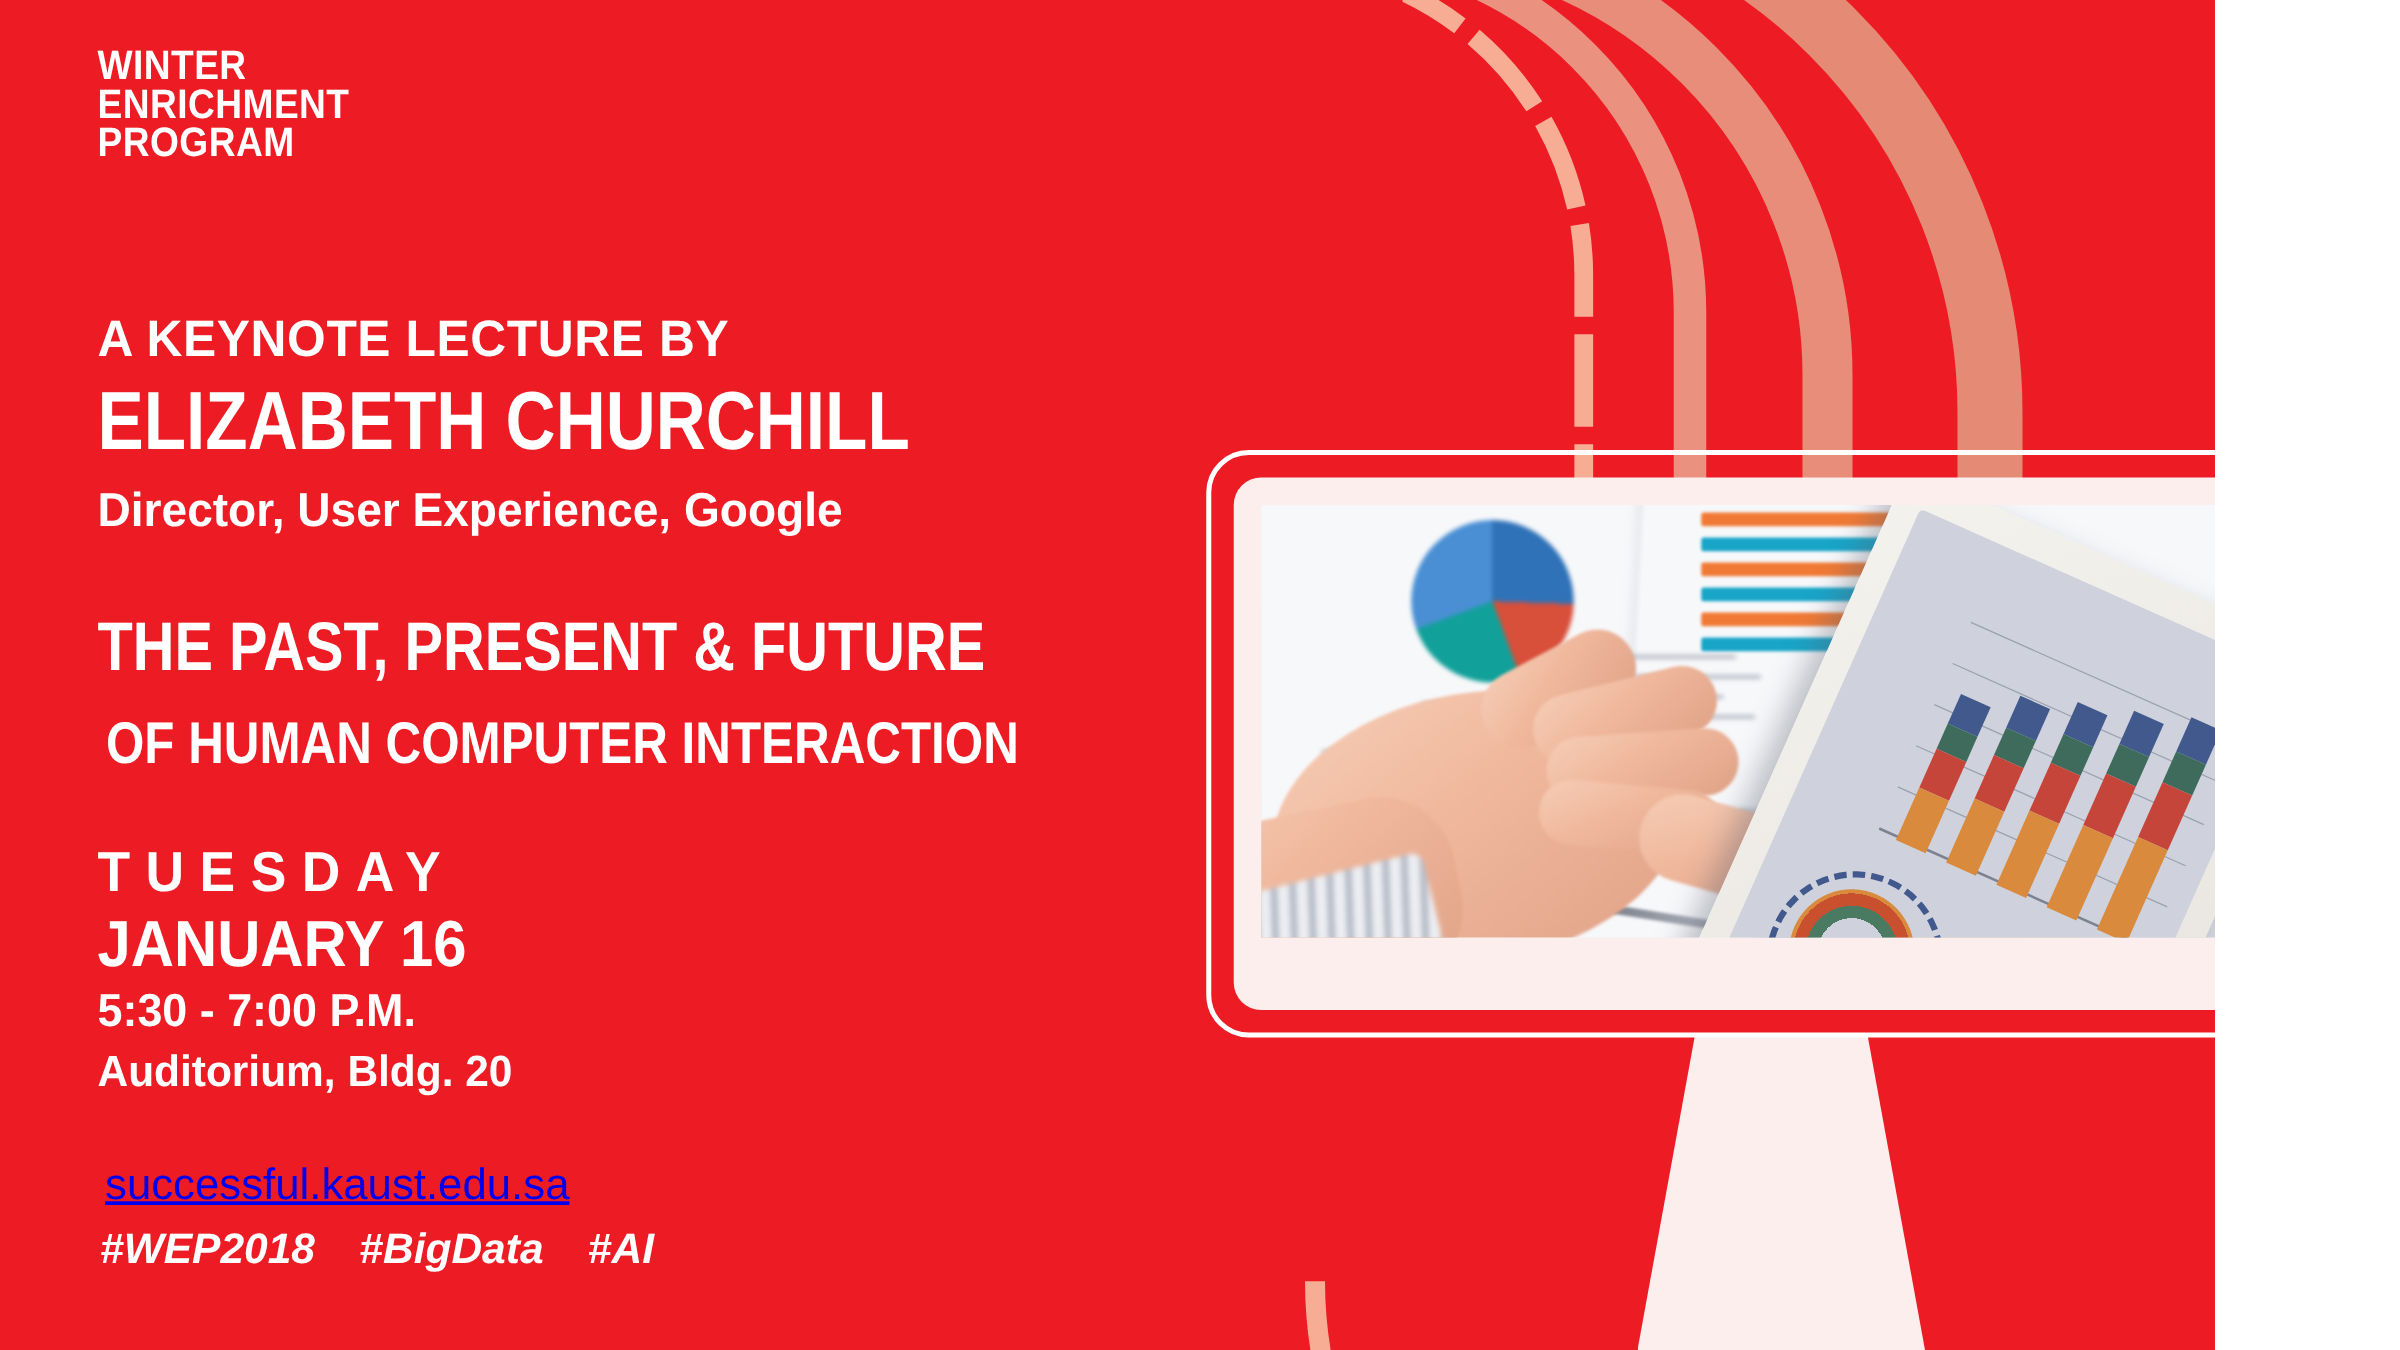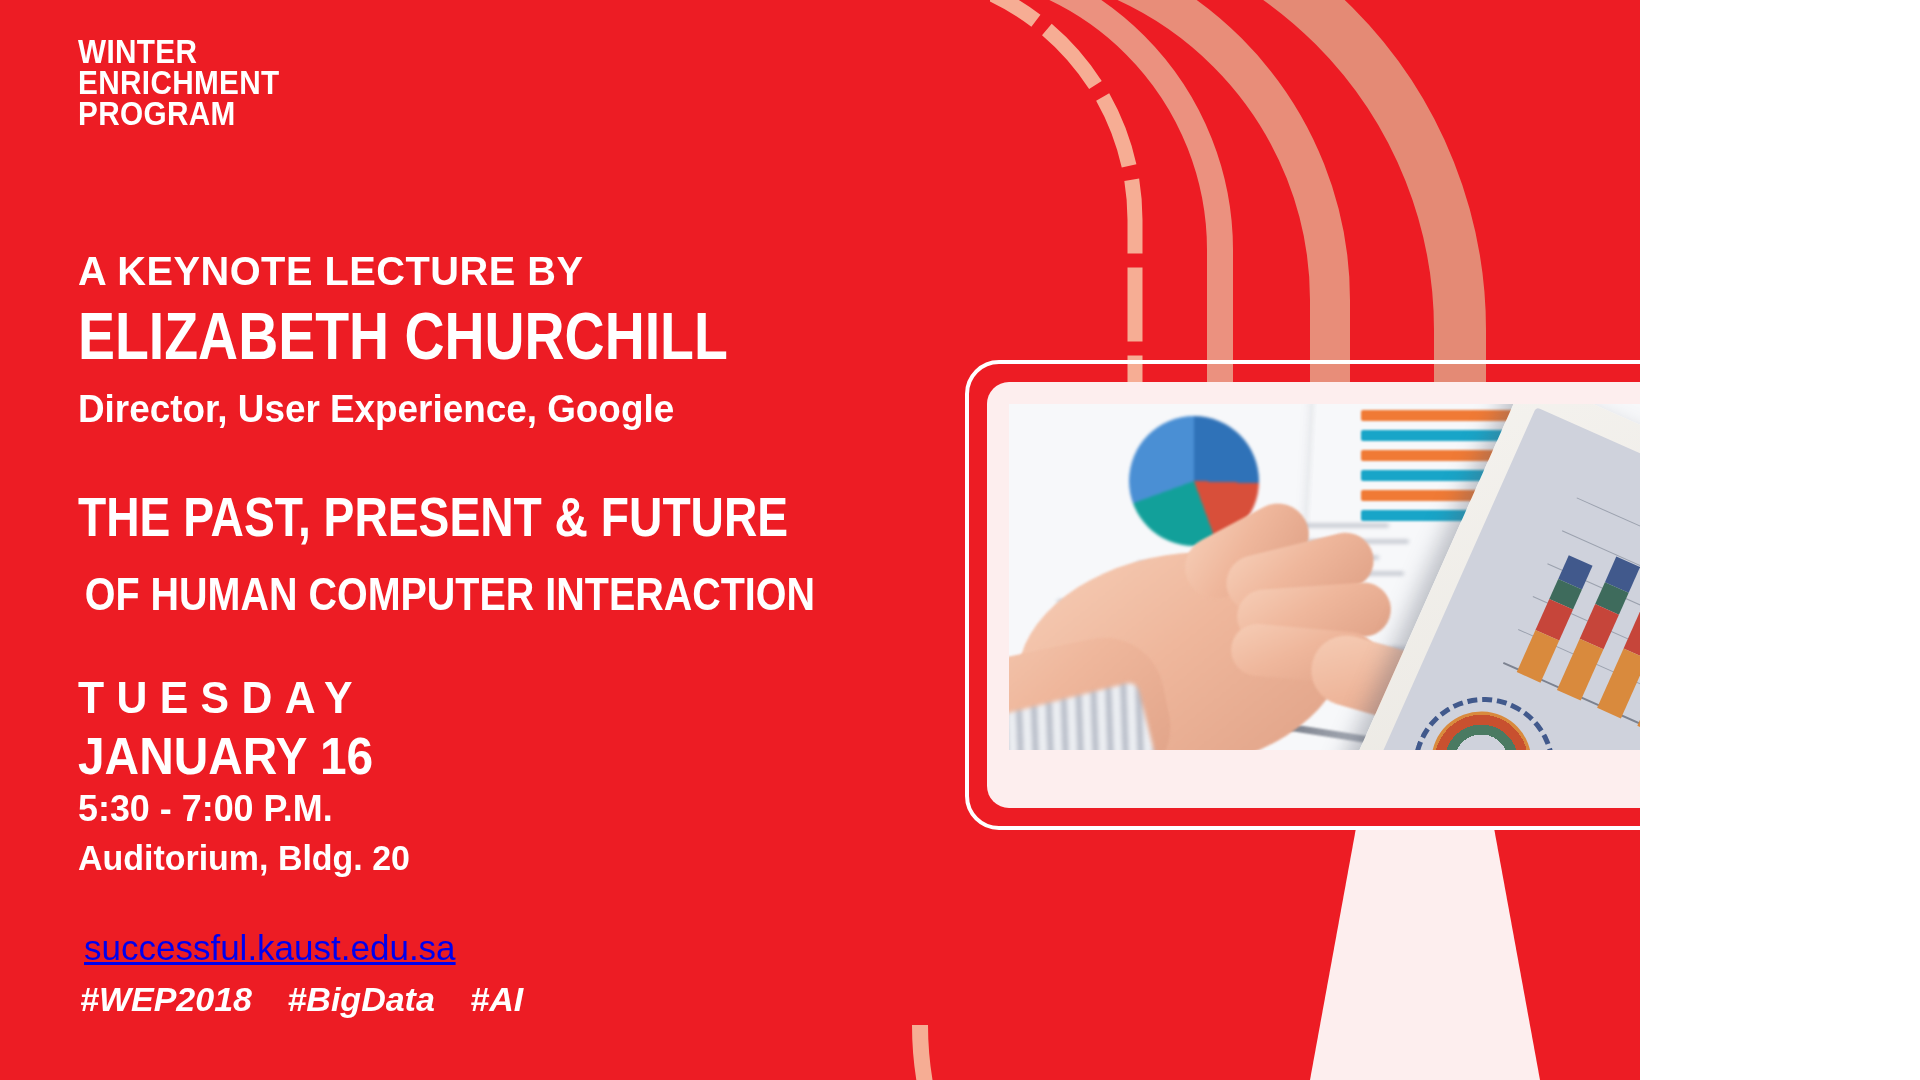--- a/index.html
+++ b/index.html
@@ -2,21 +2,21 @@
 <html><head>
 <meta charset="utf-8">
 <style>
   html, body {
     margin: 0;
     padding: 0;
     background: #ffffff;
   }
   .poster {
     position: relative;
-    width: 1640px;
+    width: 1772px;
     height: 1080px;
     overflow: hidden;
     background: #ED1C24;
     font-family: "Liberation Sans", sans-serif;
     color: #ffffff;
   }
 
   
   .arcs-tr, .arcs-br {
     position: absolute;

